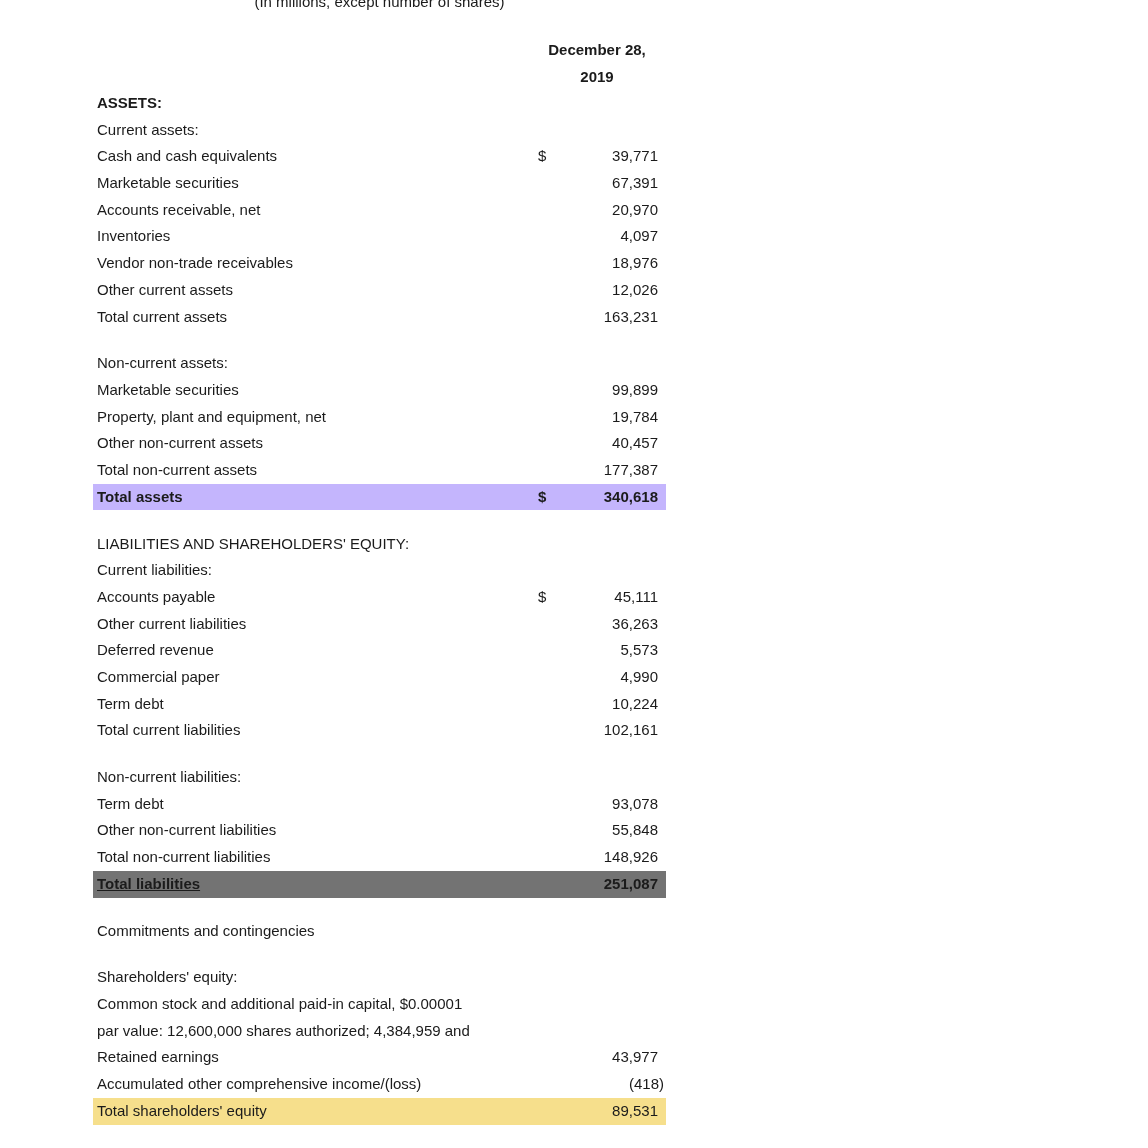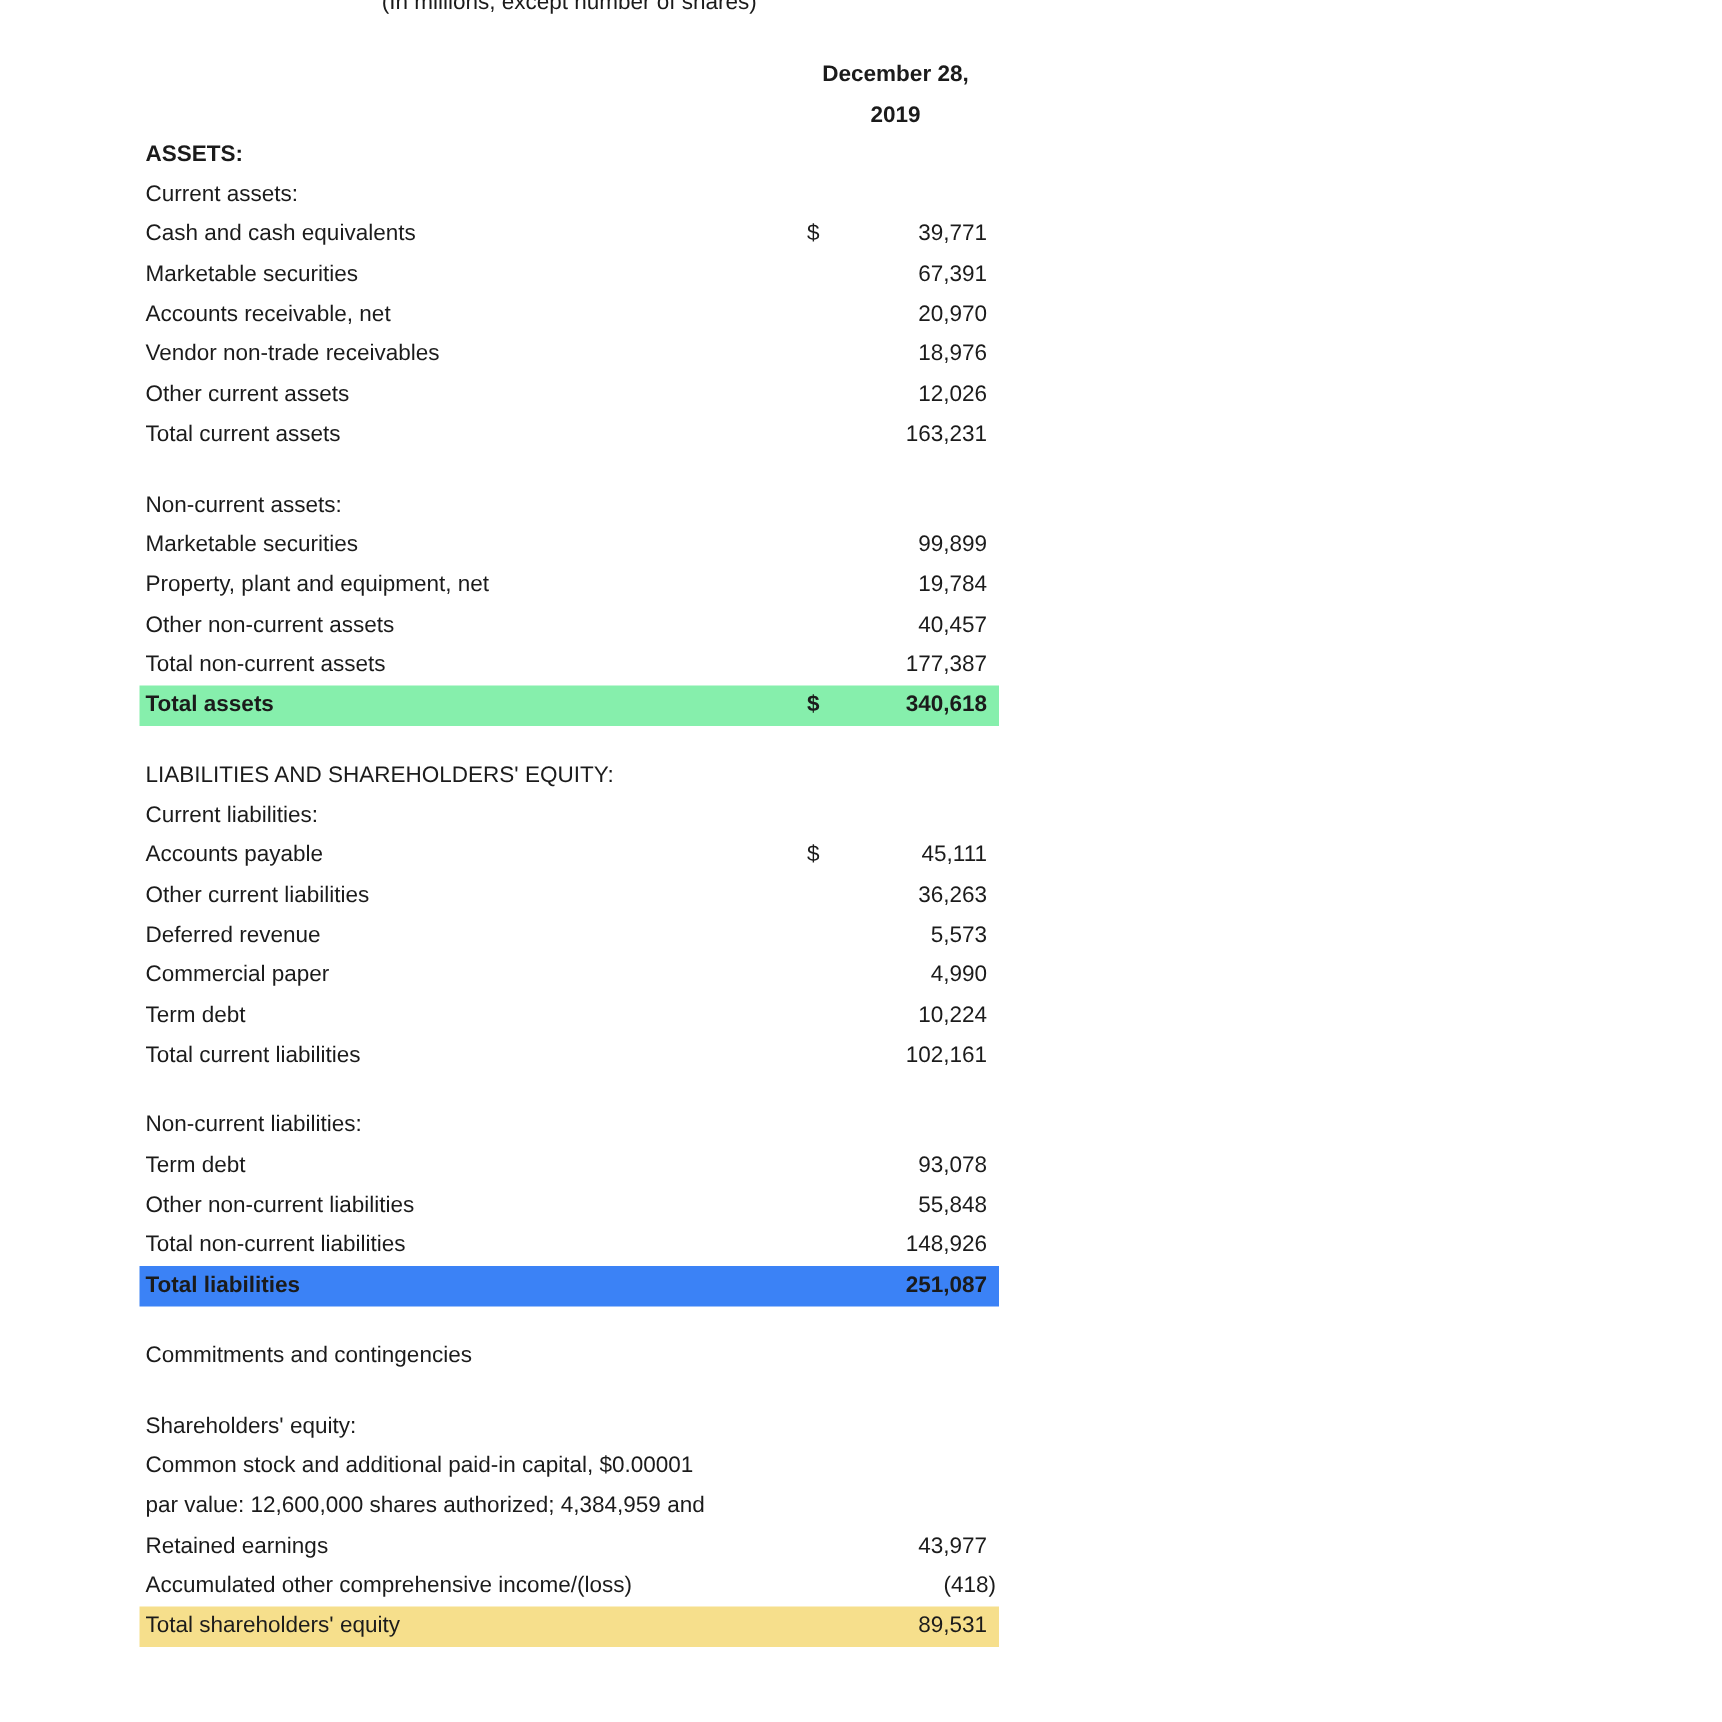--- a/index.html
+++ b/index.html
@@ -40,22 +40,22 @@
     line-height: 26.7px;
     white-space: nowrap;
   }
   .row .lbl { padding-left: 4px; }
   .row .dollar { position: absolute; left: 445px; top: 0; }
   .row .val { position: absolute; right: 8px; top: 0; }
   .row.paren .val { right: 2px; text-align: center; }
   .spacer { height: 20.1px; }
 
   .b { font-weight: bold; }
-  .hl-g { background: #86efac; }
-  .hl-r { background: #3b82f6; }
+  .hl-g { background: #c4b5fd; }
+  .hl-r { background: #737373; text-decoration: underline; }
   .hl-y { background: #f6df8c; }
 </style>
 </head>
 <body>
 
 <div class="sheet">
 
   <div class="subtitle">(In millions, except number of shares)</div>
 
   <div class="date-header">
@@ -78,20 +78,24 @@
     </div>
     <div class="row">
       <span class="lbl">Marketable securities</span>
       <span class="val">67,391</span>
     </div>
     <div class="row">
       <span class="lbl">Accounts receivable, net</span>
       <span class="val">20,970</span>
     </div>
     <div class="row">
+      <span class="lbl">Inventories</span>
+      <span class="val">4,097</span>
+    </div>
+    <div class="row">
       <span class="lbl">Vendor non-trade receivables</span>
       <span class="val">18,976</span>
     </div>
     <div class="row">
       <span class="lbl">Other current assets</span>
       <span class="val">12,026</span>
     </div>
     <div class="row">
       <span class="lbl">Total current assets</span>
       <span class="val">163,231</span>

